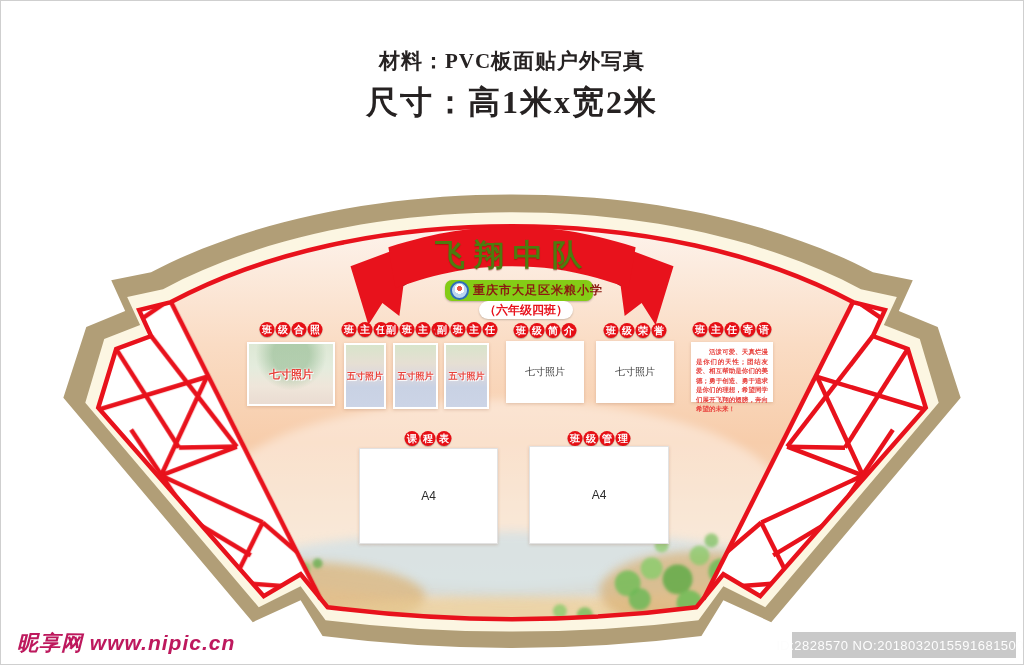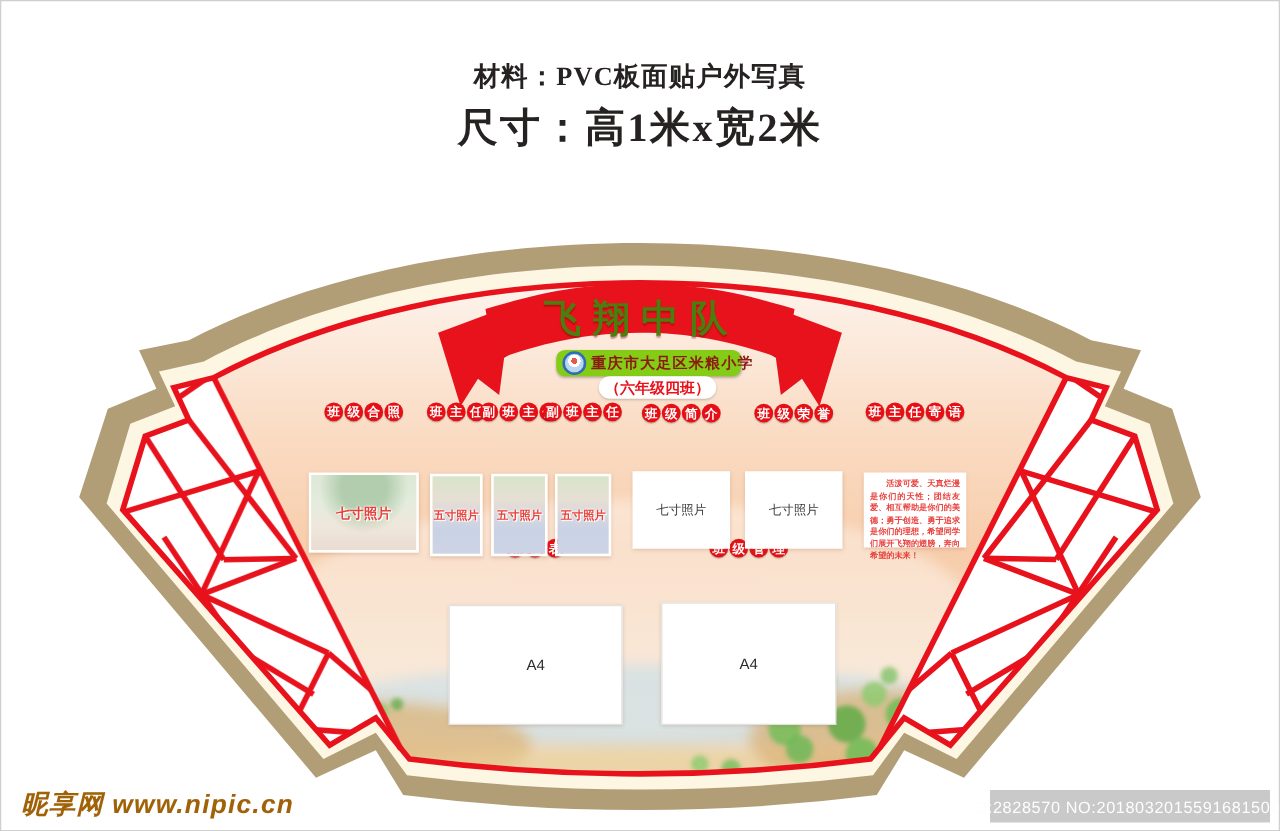--- a/index.html
+++ b/index.html
@@ -26,37 +26,37 @@
   .class-pill{left:466px;top:300px;width:94px;height:18px;background:#fff;border-radius:9px;
     box-shadow:0 1px 2px rgba(0,0,0,.2);display:flex;align-items:center;justify-content:center;margin-left:12px;}
   .class-pill span{font-size:12px;font-weight:bold;color:#e8121c;white-space:nowrap;}
   
   .clabel{transform:translateX(-50%);display:flex;gap:1px;white-space:nowrap;}
   .clabel .cc{display:inline-flex;width:15px;height:15px;border-radius:50%;background:#e60f15;
     color:#fff;font-size:10px;font-weight:bold;align-items:center;justify-content:center;
     box-shadow:0 1px 1px rgba(0,0,0,.25);}
   
   .pbox{box-sizing:border-box;display:flex;align-items:center;justify-content:center;
-    box-shadow:0 1px 3px rgba(150,90,60,.25);margin-top:36px;}
+    box-shadow:0 1px 3px rgba(150,90,60,.25);}
   .red-ph{color:#e8413a;font-weight:bold;text-shadow:0 0 2px #fff,0 0 2px #fff,1px 1px 0 #fff;}
   .photo-group{background:
       radial-gradient(circle at 50% 18%, rgba(120,170,120,.45) 0 28%, rgba(120,170,120,0) 55%),
       linear-gradient(180deg,#dde8d5 0%,#e4ecdd 38%,#efe6da 70%,#eadcd2 100%);
     border:2px solid #fff;}
   .photo-teacher{background:
       linear-gradient(180deg,#d8e4cb 0%,#e6dfd3 30%,#ded9db 45%,#c9d2e4 68%,#ccd4e6 100%);
     border:2px solid #fff;font-family:Liberation Serif, serif;}
   .white-box{background:#fff;color:#3a3a3a;}
   .msg-box{background:#fff;align-items:flex-start;justify-content:flex-start;}
   .msg-text{font-size:6.5px;line-height:9.5px;color:#e8413d;padding:5px 5px 3px 5px;
     text-indent:2em;text-align:justify;font-weight:bold;}
   .a4-box{background:#fff;border:1px solid #e2e2e2;color:#2b2b2b;}
   
   .nipic{left:16px;top:628px;font-size:21px;font-weight:bold;font-style:italic;
-    color:#a16207;letter-spacing:1px;text-shadow:0 0 1px #eee;}
+    color:#be185d;letter-spacing:1px;text-shadow:0 0 1px #eee;}
   .idbar{right:7px;bottom:6px;width:224px;height:26px;background:#c9c9c9;
     display:flex;align-items:center;justify-content:center;}
   .idbar span{color:#fdfdfd;font-size:13px;letter-spacing:.5px;white-space:nowrap;}
 </style>
 </head>
 <body>
 
 <div id="canvas">
 
   <div class="abs spec spec1">材料：PVC板面贴户外写真</div>

